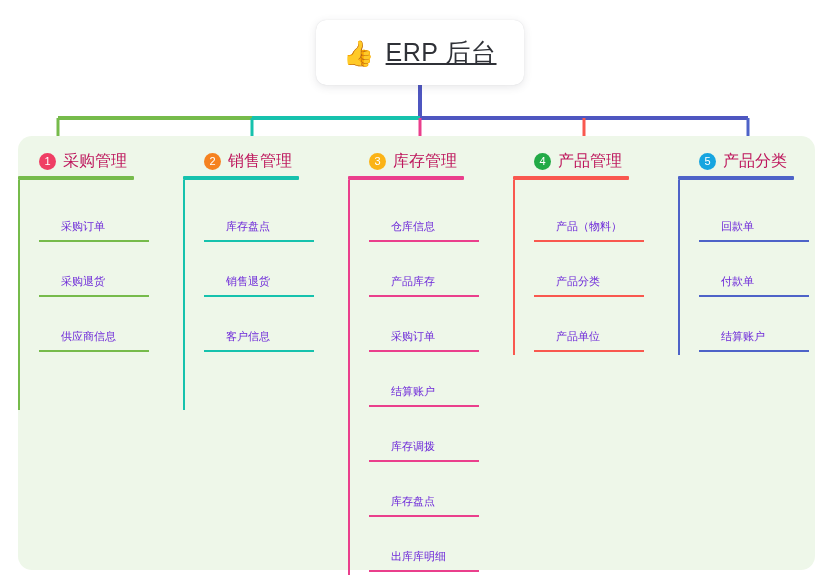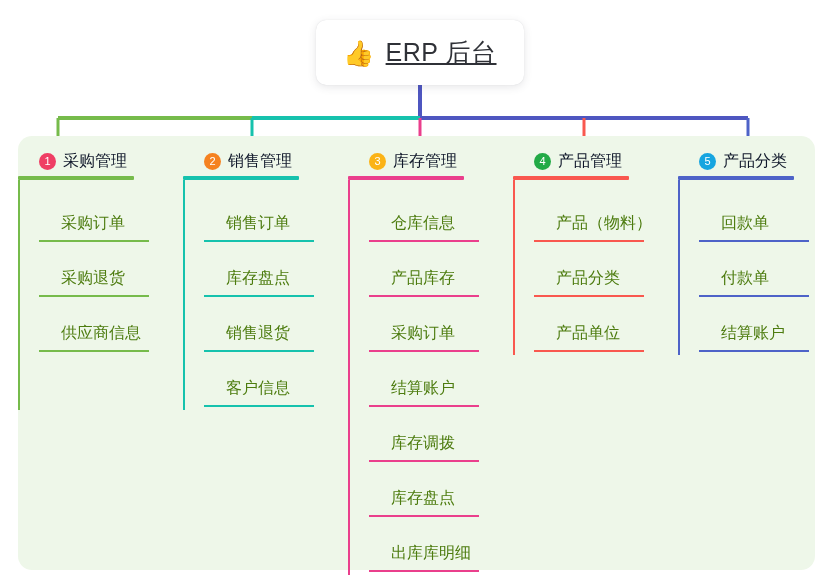--- a/index.html
+++ b/index.html
@@ -105,21 +105,21 @@
     border-radius: 50%;
     color: #ffffff;
     font-size: 11px;
     line-height: 17px;
     text-align: center;
     flex: 0 0 17px;
     font-weight: 500;
   }
   .col-title {
     font-size: 16px;
-    color: #0f172a;
+    color: #be185d;
     white-space: nowrap;
   }
   .head-rule {
     position: absolute;
     left: 0;
     top: 40px;
     height: 4px;
     border-radius: 1px;
   }
 
@@ -138,22 +138,22 @@
   }
   .leaf {
     position: relative;
     height: 55px;
     box-sizing: border-box;
   }
   .leaf-label {
     position: absolute;
     left: 0;
     bottom: 8px;
-    font-size: 16px;
-    color: #4d7c0f;
+    font-size: 11px;
+    color: #6d28d9;
     white-space: nowrap;
   }
   .leaf-rule {
     position: absolute;
     left: -22px;
     bottom: 0;
     height: 2px;
     width: 110px;
   }
 </style>
@@ -208,24 +208,20 @@
       </div>
       <div class="column" style="flex: 0 0 165px; width: 165px;">
         <div class="col-head">
           <span class="badge" style="background: rgb(245, 130, 32);">2</span>
           <span class="col-title">销售管理</span>
         </div>
         <div class="head-rule" style="background: rgb(22, 194, 173); width: 116px;"></div>
         <div class="spine" style="background: rgb(22, 194, 173); height: 230px;"></div>
         <div class="leaves">
           <div class="leaf">
-            <span class="leaf-label">销售订单</span>
-            <div class="leaf-rule" style="background: rgb(22, 194, 173);"></div>
-          </div>
-          <div class="leaf">
             <span class="leaf-label">库存盘点</span>
             <div class="leaf-rule" style="background: rgb(22, 194, 173);"></div>
           </div>
           <div class="leaf">
             <span class="leaf-label">销售退货</span>
             <div class="leaf-rule" style="background: rgb(22, 194, 173);"></div>
           </div>
           <div class="leaf">
             <span class="leaf-label">客户信息</span>
             <div class="leaf-rule" style="background: rgb(22, 194, 173);"></div>

